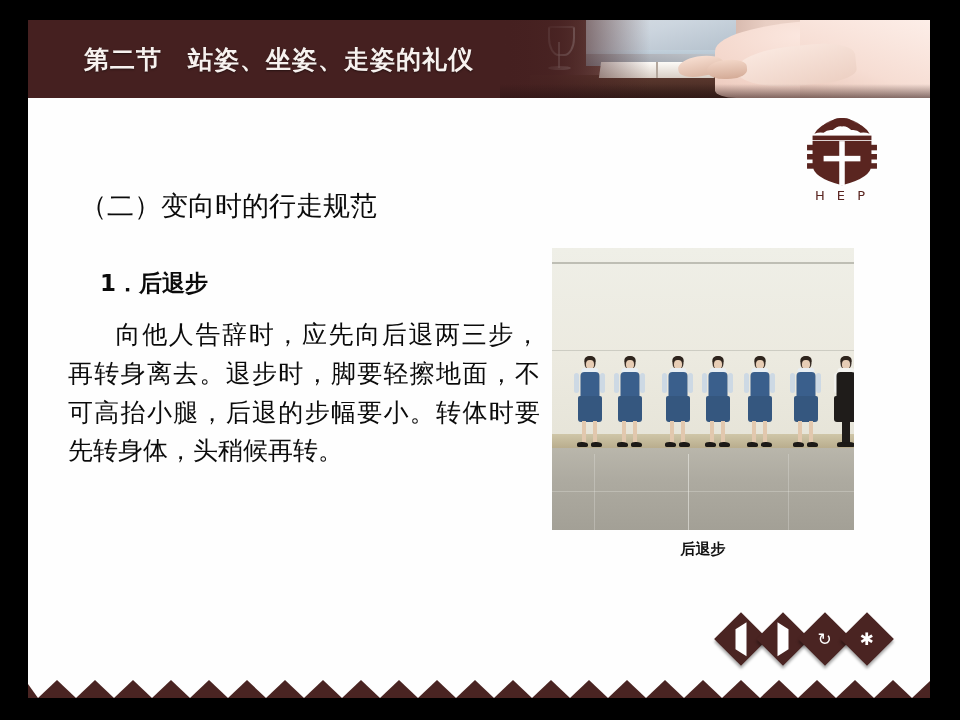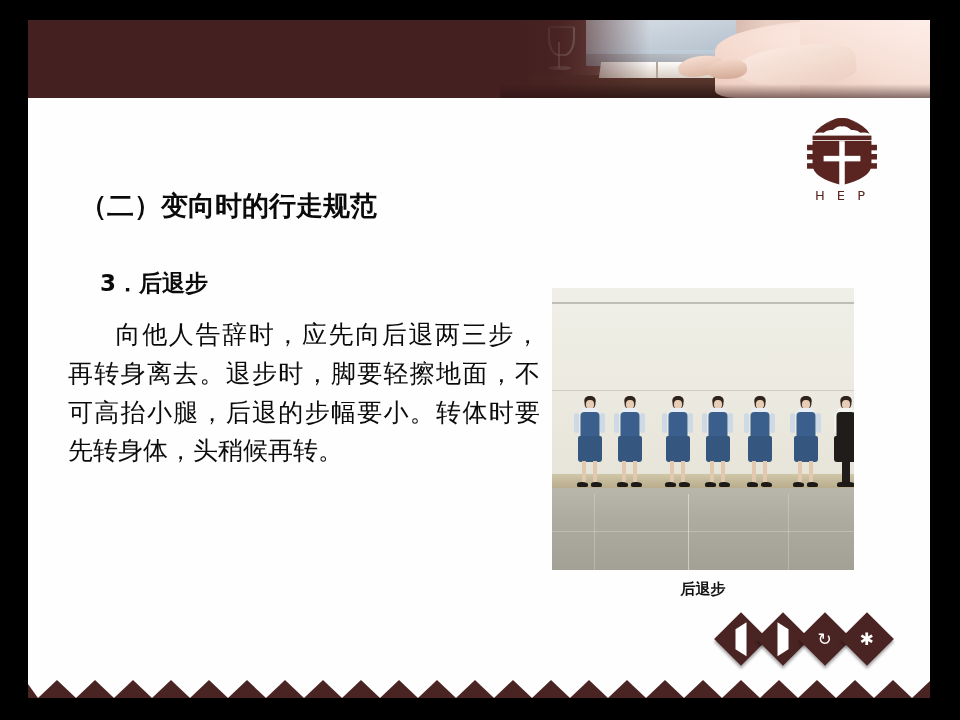--- a/index.html
+++ b/index.html
@@ -71,29 +71,29 @@
         white-space:nowrap;text-shadow:0 1px 2px rgba(0,0,0,.45);z-index:4;}
 
   
   #logo{position:absolute;right:42px;top:88px;width:92px;height:92px;z-index:3;}
   #logo-label{position:absolute;right:42px;top:168px;width:92px;
         text-align:center;color:#5a2520;font-weight:normal;font-size:13px;
         letter-spacing:4px;}
 
   
   #heading{position:absolute;left:52px;top:168px;
-        font-weight:bold;font-size:27px;color:#0b0b0b;white-space:nowrap;}
+        font-weight:normal;font-size:27px;color:#0b0b0b;white-space:nowrap;}
   #subheading{position:absolute;left:72px;top:248px;
         font-weight:bold;font-size:23px;color:#0b0b0b;white-space:nowrap;}
   #paragraph{position:absolute;left:40px;top:296px;width:472px;
         font-weight:normal;font-size:25px;line-height:1.55;color:#0b0b0b;
         text-indent:1.9em;text-align:justify;}
 
   
-  #figure{position:absolute;left:524px;top:228px;width:302px;height:282px;margin-top:40px;}
+  #figure{position:absolute;left:524px;top:228px;width:302px;height:282px;}
   #photo{position:absolute;inset:0;overflow:hidden;background:#d8d6cc;}
   .ph-wall{position:absolute;left:0;top:0;width:100%;height:70%;
         background:linear-gradient(180deg,#efefe7 0%,#eceae0 55%,#e6e4d8 100%);}
   .ph-wallline{position:absolute;left:0;top:5%;width:100%;height:2px;
         background:rgba(130,130,120,.45);}
   .ph-wallline2{position:absolute;left:0;top:36%;width:100%;height:1px;
         background:rgba(150,150,140,.35);}
   .ph-base{position:absolute;left:0;top:66%;width:100%;height:5%;
         background:linear-gradient(180deg,#cfc6a8,#b9ad8d);}
   .ph-floor{position:absolute;left:0;top:71%;width:100%;height:29%;
@@ -179,20 +179,21 @@
         <div class="bp-bookline"></div>
         <div class="bp-blouse"></div>
         <div class="bp-blouse2"></div>
         <div class="bp-arm"></div>
         <div class="bp-hand1"></div>
         <div class="bp-hand2"></div>
         <div class="bp-fade"></div>
         <div class="bp-bottomfade"></div>
       </div>
 
+      <div id="banner-title">第二节　站姿、坐姿、走姿的礼仪</div>
     </div>
 
     <div id="logo">
       <svg viewBox="0 0 100 100" width="92" height="92" aria-hidden="true">
         <g fill="#5a2520">
           <path d="M20 28 q6 -10 16 -12 q6 -6 14 -5 q8 -1 14 5 q10 2 16 12
                    q-5 -2 -10 -1 q-4 -4 -10 -3 q-5 -5 -10 -4 q-5 -1 -10 4
                    q-6 -1 -10 3 q-5 -1 -10 1 z"></path>
           <path d="M28 20 q8 -8 22 -8 q14 0 22 8 q-8 -3 -14 0 q-8 -5 -16 0 q-6 -3 -14 0 z" opacity=".85"></path>
           <rect x="18" y="30" width="64" height="5"></rect>
@@ -207,21 +208,21 @@
         <g fill="#fefefe">
           <rect x="47" y="36" width="6" height="48"></rect>
           <rect x="30" y="52" width="40" height="6"></rect>
         </g>
       </svg>
     </div>
     <div id="logo-label">H E P</div>
 
     <div id="heading">（二）变向时的行走规范</div>
 
-    <div id="subheading">3．后退步</div>
+    <div id="subheading">1．后退步</div>
 
     <div id="paragraph">向他人告辞时，应先向后退两三步，再转身离去。退步时，脚要轻擦地面，不可高抬小腿，后退的步幅要小。转体时要先转身体，头稍候再转。</div>
 
     <div id="figure">
       <div id="photo">
         <div class="ph-wall"></div>
         <div class="ph-wallline"></div>
         <div class="ph-wallline2"></div>
         <div class="ph-base"></div>
         <div class="ph-floor"></div>

